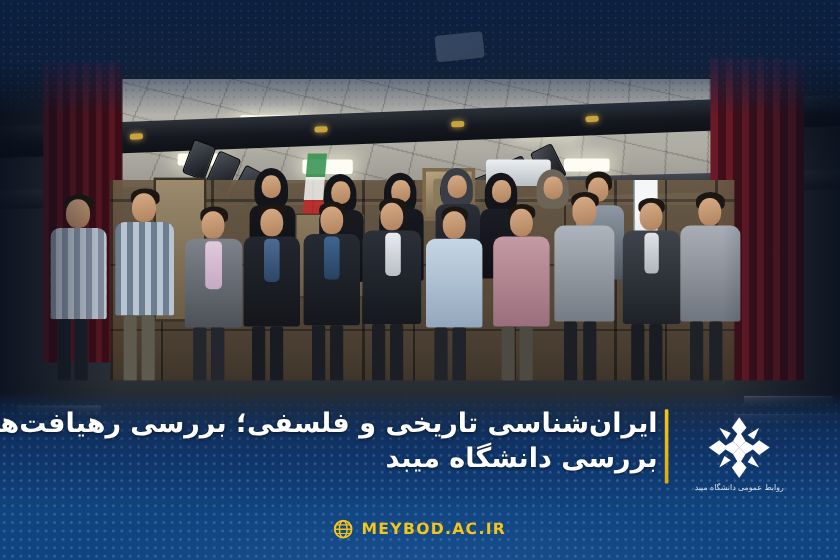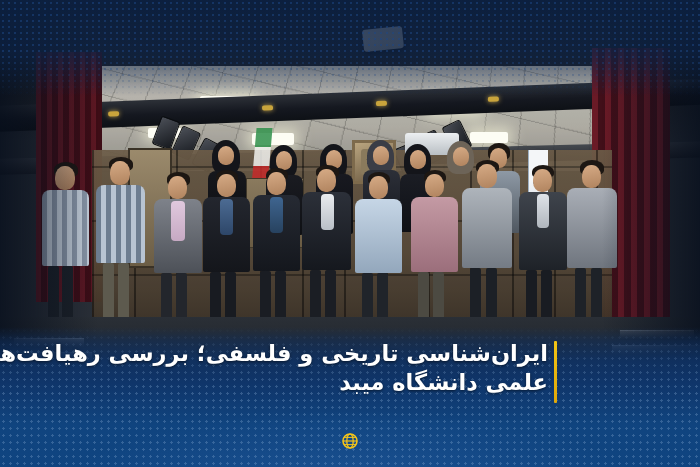--- a/index.html
+++ b/index.html
@@ -501,35 +501,57 @@
     <div class="top-tint"></div>
     <div class="top-dots"></div>
   </div>
 
   <div class="banner">
     <div class="banner-sheen"></div>
     <div class="banner-dots"></div>
 
     <div class="title-block">
       <div class="title-line">ایران‌شناسی تاریخی و فلسفی؛ بررسی رهیافت‌های نوین در نشست</div>
-      <div class="title-line">علمی دانشگاه میبد</div>
+      <div class="title-line">بررسی دانشگاه میبد</div>
     </div>
 
     <div class="divider"></div>
 
+    <div class="logo-wrap">
+      <div class="emblem">
+        <svg viewBox="0 0 64 64" width="56" height="56" aria-hidden="true">
+          <g fill="#ffffff">
+            <path d="M32 3 L39 13 L32 21 L25 13 Z"></path>
+            <path d="M61 32 L51 39 L43 32 L51 25 Z"></path>
+            <path d="M32 61 L25 51 L32 43 L39 51 Z"></path>
+            <path d="M3 32 L13 25 L21 32 L13 39 Z"></path>
+            <path d="M32 16 L38 26 L32 32 L26 26 Z"></path>
+            <path d="M48 32 L38 38 L32 32 L38 26 Z"></path>
+            <path d="M32 48 L26 38 L32 32 L38 38 Z"></path>
+            <path d="M16 32 L26 26 L32 32 L26 38 Z"></path>
+            <path d="M13 13 L24 18 L20 24 Z"></path>
+            <path d="M51 13 L46 24 L40 20 Z"></path>
+            <path d="M51 51 L40 46 L44 40 Z"></path>
+            <path d="M13 51 L18 40 L24 44 Z"></path>
+          </g>
+        </svg>
+      </div>
+      <div class="logo-caption">روابط عمومی دانشگاه میبد</div>
+    </div>
 
     <div class="meta">
 
       <div class="meta-item">
         <span class="meta-icon">
           <svg viewBox="0 0 16 16" width="16" height="16" aria-hidden="true">
             <circle cx="8" cy="8" r="7" fill="none" stroke="#f5c518" stroke-width="1.6"></circle>
             <ellipse cx="8" cy="8" rx="3.2" ry="7" fill="none" stroke="#f5c518" stroke-width="1.2"></ellipse>
             <line x1="1" y1="8" x2="15" y2="8" stroke="#f5c518" stroke-width="1.2"></line>
             <line x1="2.1" y1="4.4" x2="13.9" y2="4.4" stroke="#f5c518" stroke-width="1"></line>
             <line x1="2.1" y1="11.6" x2="13.9" y2="11.6" stroke="#f5c518" stroke-width="1"></line>
           </svg>
         </span>
+        <span class="meta-text">MEYBOD.AC.IR</span>
       </div>
     </div>
   </div>
 
 </div>
 
 </body></html>

